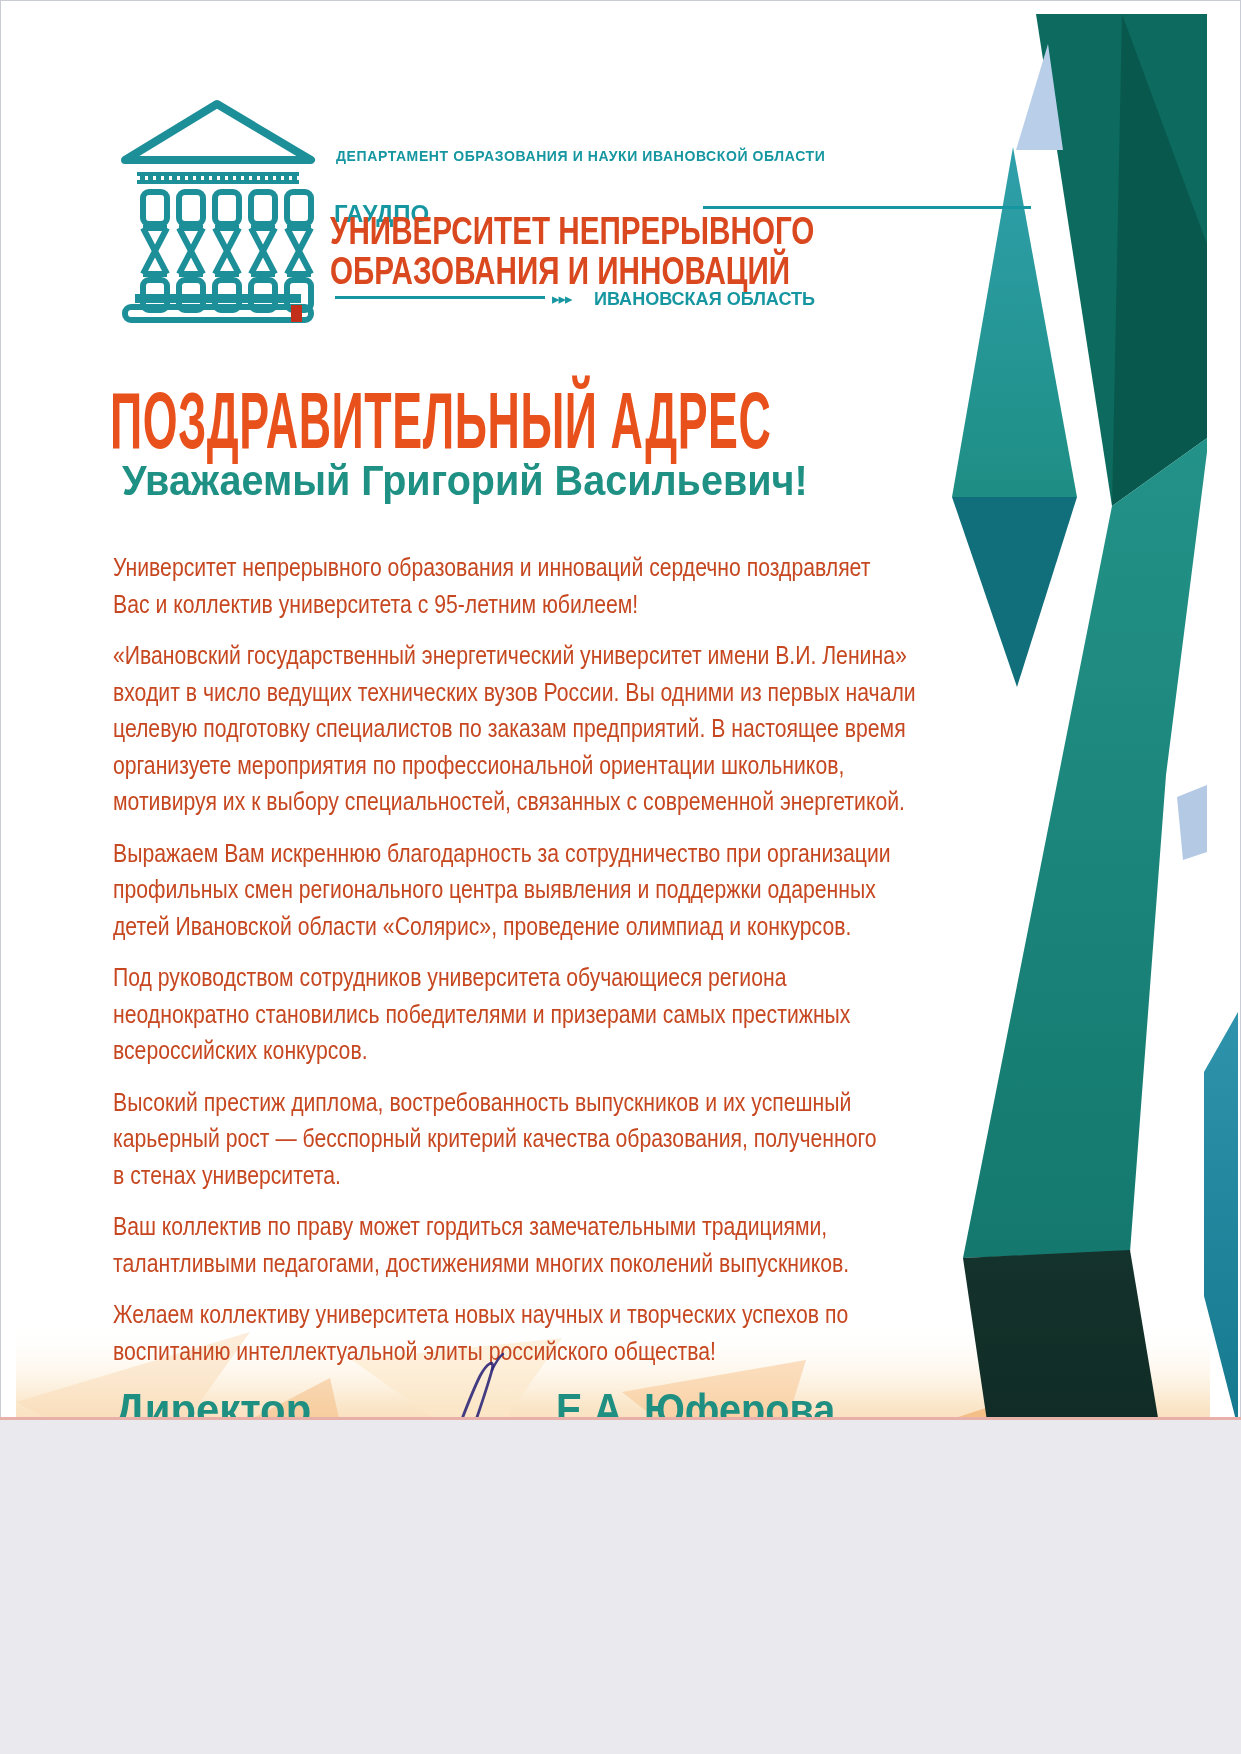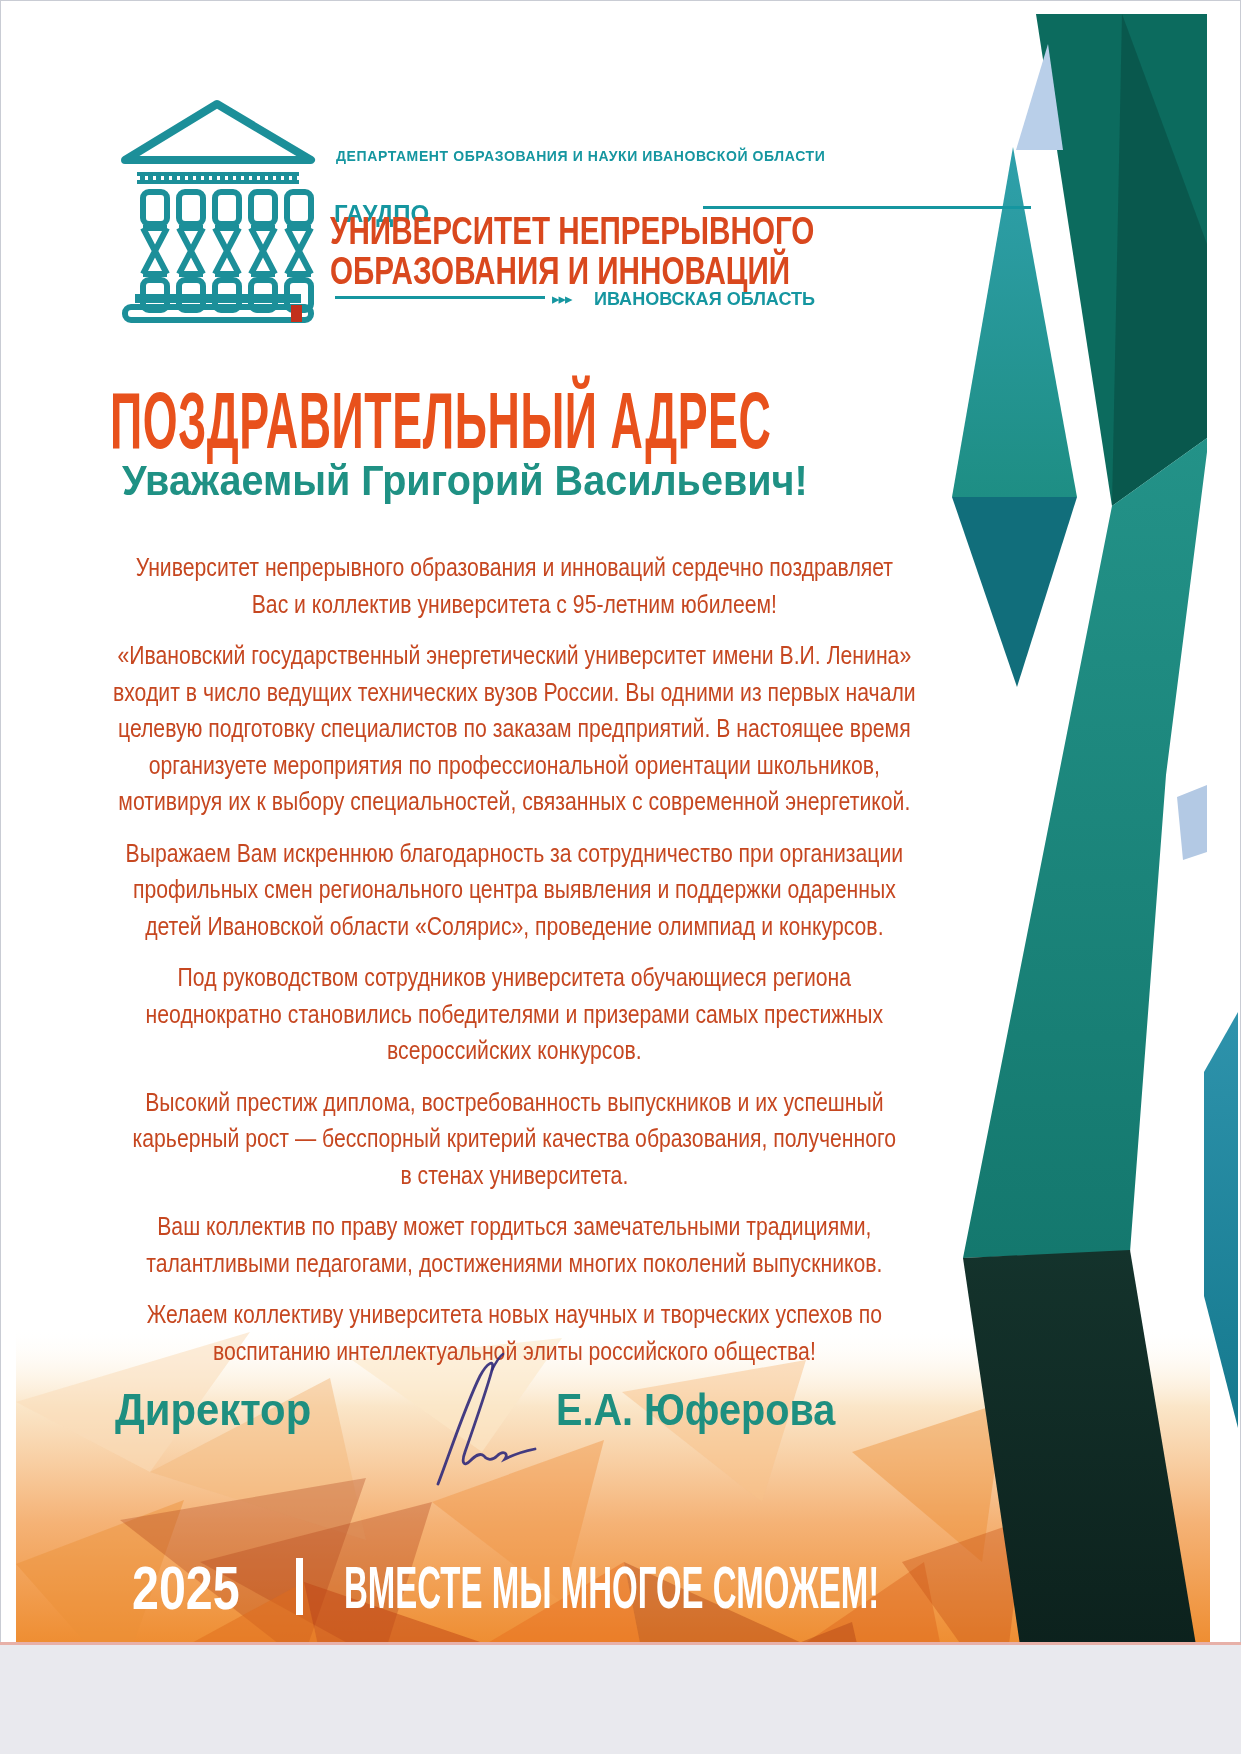--- a/index.html
+++ b/index.html
@@ -1,20 +1,19 @@
 <!DOCTYPE html>
 <html><head>
 <meta charset="utf-8">
 <style>
   html,body{margin:0;padding:0;background:#e9e9ee;}
   .page{
-    position:relative;width:1241px;height:1645px;background:#ffffff;
+    position:relative;width:1241px;height:1420px;background:#ffffff;
     font-family:"Liberation Sans","DejaVu Sans",sans-serif;overflow:hidden;
     box-shadow:inset 0 0 0 1px #c9ccd4;
-    text-align:center;
   }
   .abs{position:absolute;transform-origin:0 0;white-space:nowrap;}
   .bg{position:absolute;left:0;top:0;z-index:0;}
   .fg{z-index:2;}
   .teal{color:#1596A0;}
   .dept{left:336px;top:148px;font-size:14px;font-weight:bold;letter-spacing:.6px;}
   .gaudpo{left:334px;top:200px;font-size:24px;font-weight:bold;}
   .rule1{left:703px;top:206px;width:328px;height:3px;background:#1596A0;}
   .uni{font-size:38px;font-weight:bold;color:#D9481E;transform:scaleX(.78);line-height:1;}
   .uni1{left:330px;top:212px;}

